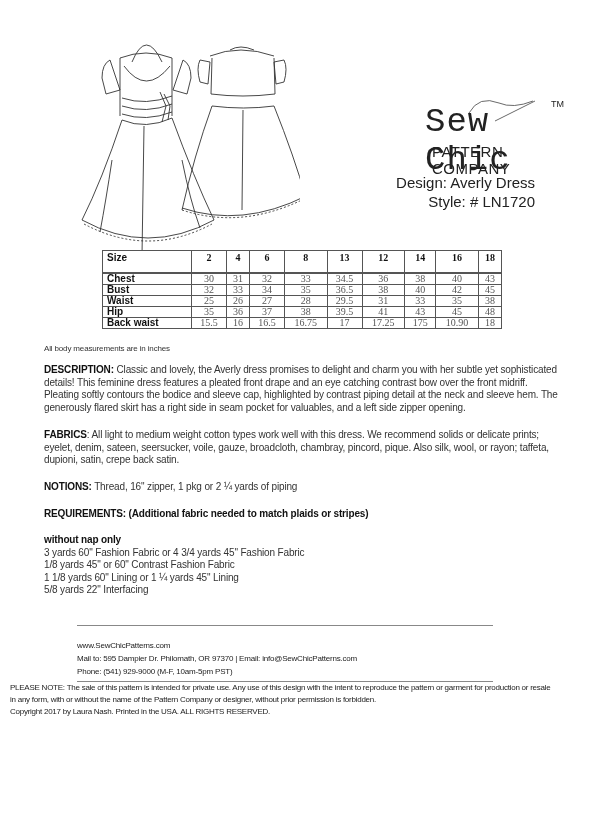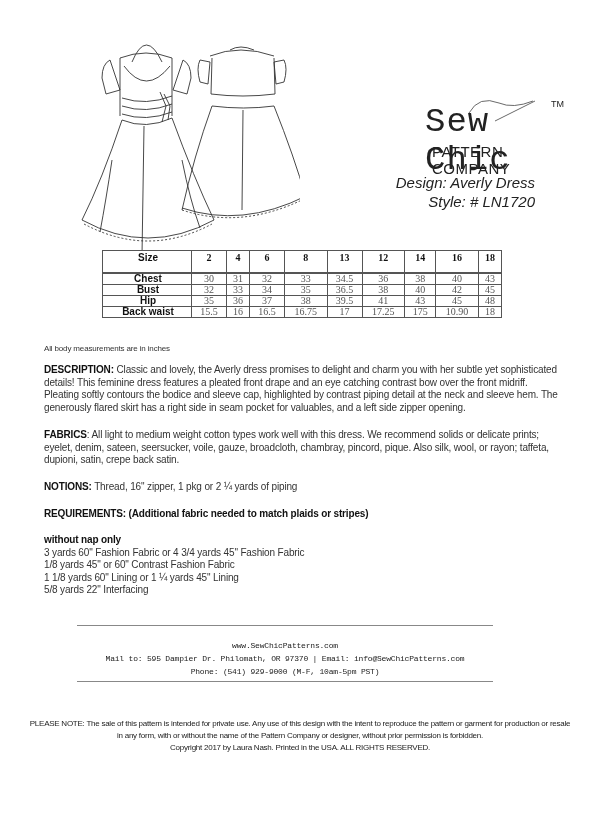--- a/index.html
+++ b/index.html
@@ -6,41 +6,41 @@
   body{width:600px;height:825px;position:relative;overflow:hidden;font-family:"Liberation Sans",sans-serif;color:#222;}
   .abs{position:absolute;}
   
   #sketch{left:60px;top:20px;width:240px;height:230px;}
   
   #logo{left:405px;top:95px;width:160px;height:70px;}
   .logo-main{position:absolute;left:20px;top:8px;font-family:Liberation Mono, monospace;font-size:34px;letter-spacing:1px;color:#222;font-weight:normal;line-height:38px;}
   .logo-sub{position:absolute;left:27px;top:48px;font-family:"Liberation Sans",sans-serif;font-size:15px;letter-spacing:0.5px;color:#222;}
   .logo-tm{position:absolute;left:146px;top:4px;font-size:9px;}
   #design{right:65px;top:173px;text-align:right;font-size:15px;line-height:19px;color:#222;}
-  #design div{white-space:nowrap;font-style:italic;}
+  #design div{white-space:nowrap;}
   
   #sizetable{left:102px;top:250px;border-collapse:collapse;width:400px;font-size:10px;}
   #sizetable td,#sizetable th{border:1px solid #555;padding:0 2px;height:10px;line-height:10px;}
   #sizetable th{font-family:"Liberation Serif",serif;font-weight:bold;font-size:10px;height:19px;vertical-align:top;padding-top:2px;color:#111;}
-  #sizetable th.lbl,#sizetable td.lbl{font-family:"Liberation Sans",sans-serif;font-weight:bold;text-align:center;width:82px;font-size:10px;color:#111;padding-left:4px;}
+  #sizetable th.lbl,#sizetable td.lbl{font-family:"Liberation Sans",sans-serif;font-weight:bold;text-align:left;width:82px;font-size:10px;color:#111;padding-left:4px;}
   #sizetable td.v{font-family:"Liberation Serif",serif;text-align:center;color:#555;}
   #sizetable tr.hdr{border-bottom:2px solid #555;}
   .txt{left:44px;width:515px;font-size:10px;line-height:12.5px;color:#333;letter-spacing:-0.15px;}
   .txt b{color:#111;margin-top:36px;}
   #note-units{top:343px;font-size:8px;}
   #description{top:364px;}
   #fabrics{top:429px;}
   #notions{top:481px;}
   #requirements{top:508px;}
   #req-list{top:534px;}
   .rule{left:77px;width:416px;height:0;border-top:1px solid #888;}
   #rule1{top:625px;}
   #rule2{top:681px;}
-  #contact{left:77px;width:416px;top:639px;text-align:center;font-size:8px;line-height:13px;color:#222;letter-spacing:-0.2px;font-family:Liberation Mono, monospace;}
-  #legal{left:10px;width:580px;top:718px;text-align:center;font-size:8px;line-height:12px;color:#222;letter-spacing:-0.25px;}
+  #contact{left:77px;width:416px;top:639px;font-size:8px;line-height:13px;color:#222;letter-spacing:-0.2px;}
+  #legal{left:10px;width:580px;top:682px;font-size:8px;line-height:12px;color:#222;letter-spacing:-0.25px;}
 </style>
 </head>
 <body>
 
 <svg id="sketch" class="abs" viewBox="0 0 240 230" fill="none" stroke="#333" stroke-width="0.9">
   <g>
 
     <path d="M50 40 q-8 4 -8 18 l4 16 l14 -4 z"></path>
     <path d="M123 40 q8 4 8 18 l-4 16 l-14 -4 z"></path>
 
@@ -125,20 +125,32 @@
     <td class="v">33</td>
     <td class="v">34</td>
     <td class="v">35</td>
     <td class="v">36.5</td>
     <td class="v">38</td>
     <td class="v">40</td>
     <td class="v">42</td>
     <td class="v">45</td>
   </tr>
   <tr>
+    <td class="lbl">Waist</td>
+    <td class="v">25</td>
+    <td class="v">26</td>
+    <td class="v">27</td>
+    <td class="v">28</td>
+    <td class="v">29.5</td>
+    <td class="v">31</td>
+    <td class="v">33</td>
+    <td class="v">35</td>
+    <td class="v">38</td>
+  </tr>
+  <tr>
     <td class="lbl">Hip</td>
     <td class="v">35</td>
     <td class="v">36</td>
     <td class="v">37</td>
     <td class="v">38</td>
     <td class="v">39.5</td>
     <td class="v">41</td>
     <td class="v">43</td>
     <td class="v">45</td>
     <td class="v">48</td>

